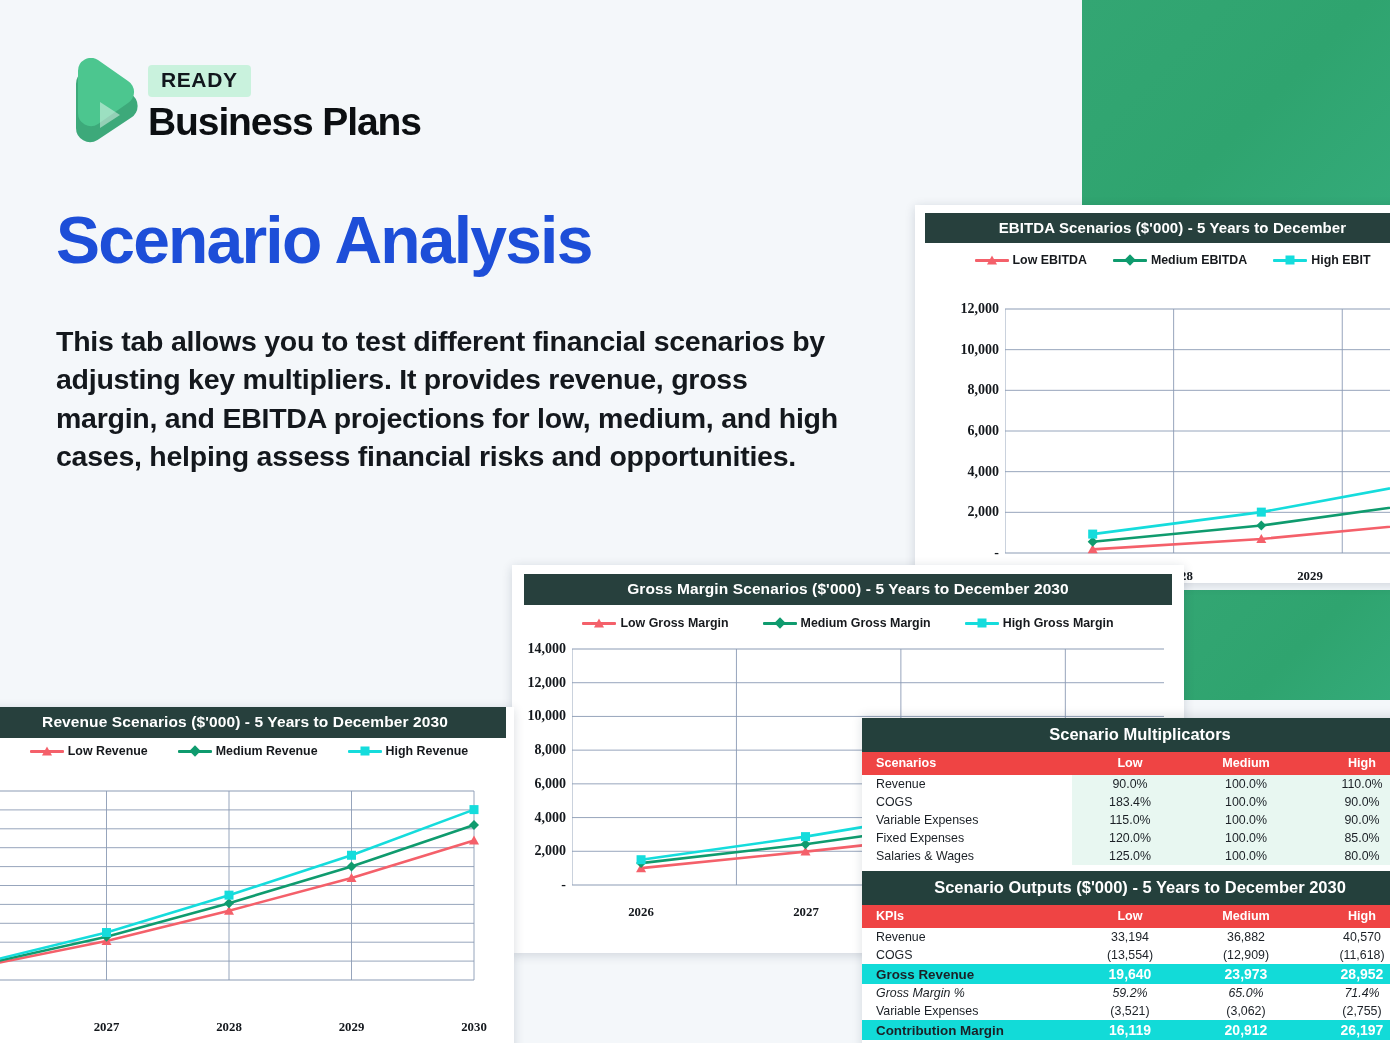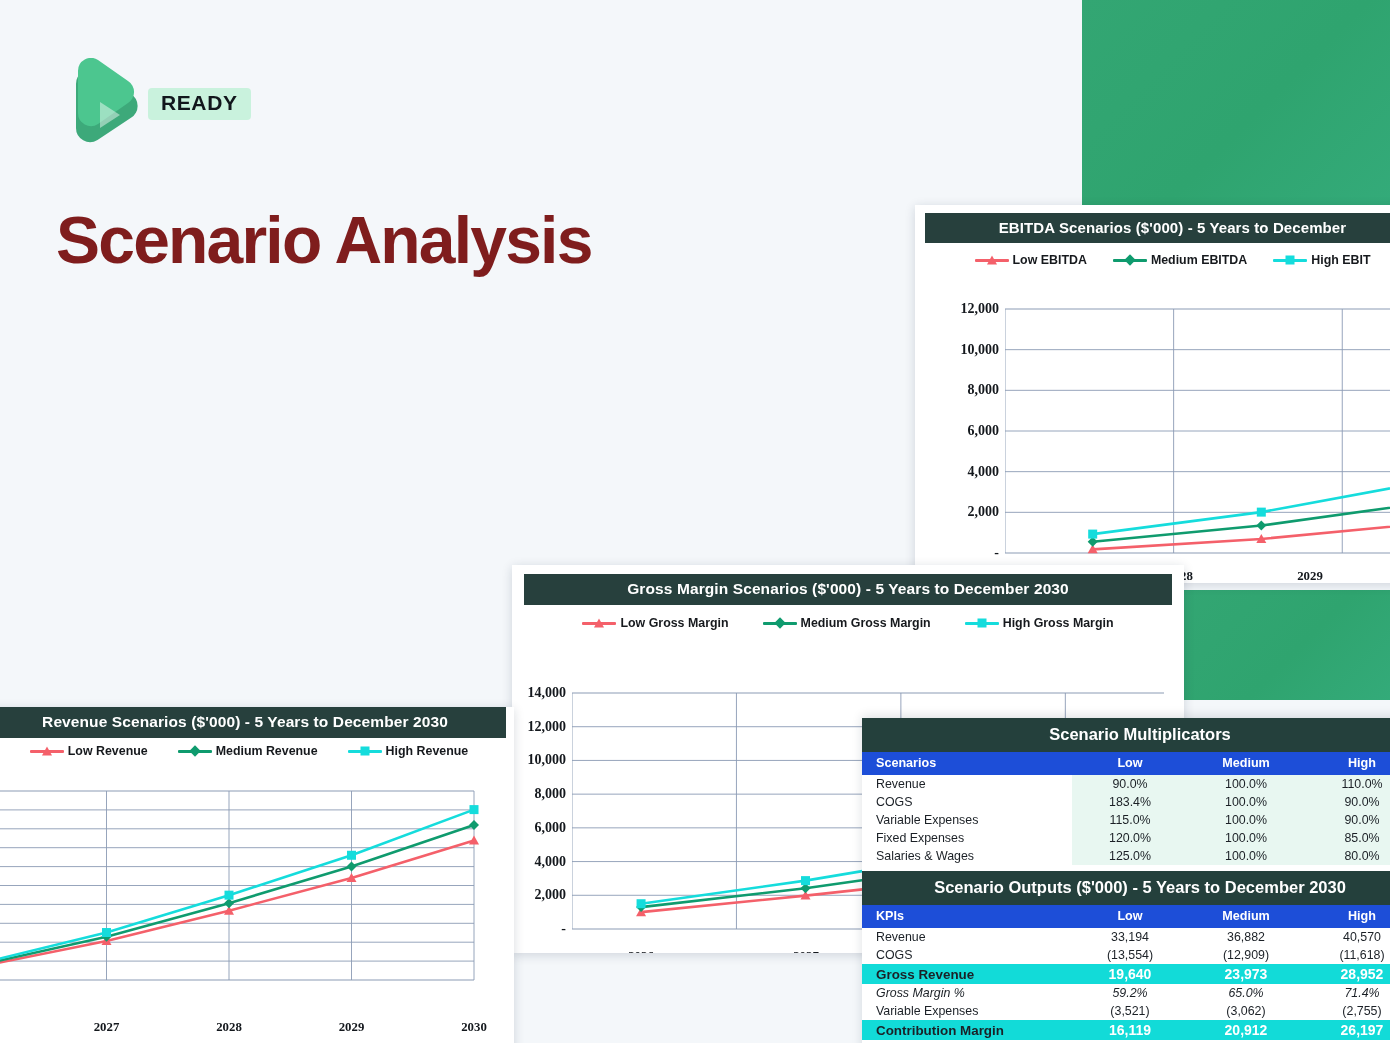--- a/index.html
+++ b/index.html
@@ -26,21 +26,21 @@
     padding: 3px 13px 4px; border-radius: 4px; line-height: 1.15;
   }
   .brand-name {
     font-size: 39px; font-weight: 800; color: #0c0f12;
     letter-spacing: -1.1px; line-height: 1.05; margin-top: 5px;
   }
 
   
   #headline {
     position: absolute; left: 56px; top: 206px;
-    font-size: 66px; font-weight: 800; color: #7f1d1d;
+    font-size: 66px; font-weight: 800; color: #1d4ed8;
     letter-spacing: -1.8px; line-height: 1.04;
   }
   #intro {
     position: absolute; left: 56px; top: 322px; width: 800px;
     font-size: 28.5px; font-weight: 600; color: #14181d;
     line-height: 1.345; letter-spacing: -.25px;
   }
 
   
   .card {
@@ -88,21 +88,21 @@
     background: #ffffff; box-shadow: 0 -2px 10px rgba(18,40,60,.14);
     overflow: hidden;
   }
   .tbl-banner {
     background: #24403c; color: #fff; text-align: center;
     font-size: 16.5px; font-weight: 700; padding: 7px 0 8px;
     white-space: nowrap;
   }
   table.grid { width: 100%; border-collapse: collapse; table-layout: fixed; }
   table.grid th {
-    background: #1d4ed8; color: #ffffff; font-size: 12.6px; font-weight: 700;
+    background: #ef4444; color: #ffffff; font-size: 12.6px; font-weight: 700;
     padding: 4px 0 5px; text-align: center;
   }
   table.grid th.lead { text-align: left; padding-left: 14px; }
   table.grid td {
     font-size: 12.4px; color: #1b2026; padding: 2.0px 0; text-align: center;
     font-family: "Liberation Sans", sans-serif;
     margin-top: 7px;
   }
   table.grid td.lead { text-align: left; padding-left: 14px; color:#1b2026; }
   col.c0 { width: 210px; } col.c1 { width: 116px; } col.c2 { width: 116px; } col.c3 { width: 116px; }
@@ -123,24 +123,26 @@
   <div id="brand">
     <div class="logo-wrap">
       <svg width="84" height="92" viewBox="0 0 84 92">
         <path d="M20 26 a14 14 0 0 1 21.5-11.9 L75 36 a14 14 0 0 1 0 23.8 L41.5 81.9 A14 14 0 0 1 20 70 Z" fill="#3da97a"></path>
         <path d="M30 14 a13 13 0 0 1 20-11 L80 24 a13 13 0 0 1 0 22 L50 67 A13 13 0 0 1 30 56 Z" fill="#4cc68f" transform="translate(-8,-1)"></path>
         <path d="M44 44 L64 57 L44 70 Z" fill="#ffffff" opacity=".45"></path>
       </svg>
     </div>
     <div>
       <span class="ready-badge">READY</span>
+      <div class="brand-name">Business Plans</div>
     </div>
   </div>
 
   <h1 id="headline">Scenario Analysis</h1>
+  <p id="intro">This tab allows you to test different financial scenarios by adjusting key multipliers. It provides revenue, gross margin, and EBITDA projections for low, medium, and high cases, helping assess financial risks and opportunities.</p>
 
   <div class="card" id="card-ebitda" style="left:915px; top:205px; width:515px; height:378px;">
     <div class="chart-title" style="margin:8px 10px 0; padding:6px 6px 7px; font-size:15px;">EBITDA Scenarios ($'000) - 5 Years to December</div>
     <div class="legend" style="gap:26px; padding-top:10px;">
       <span class="legend-item">
         <span class="legend-line" style="background:#f4606a;">
           <span class="legend-mk mk-tri" style="border-bottom:9px solid #f4606a;"></span>
         </span>
         <span>Low EBITDA</span>
       </span>
@@ -221,21 +223,21 @@
         </span>
         <span>Medium Gross Margin</span>
       </span>
       <span class="legend-item">
         <span class="legend-line" style="background:#15dcdc;">
           <span class="legend-mk mk-sq" style="background:#15dcdc;"></span>
         </span>
         <span>High Gross Margin</span>
       </span>
     </div>
-    <div class="plot-wrap" style="position:absolute; left:0; top:78px; right:0; bottom:0;margin-top:44px;">
+    <div class="plot-wrap" style="position:absolute; left:0; top:78px; right:0; bottom:0;">
       <div class="ylabels" id="gm-ylabels" style="width:60px;">
           <div class="ylab" style="top: 6px;">14,000</div>
           <div class="ylab" style="top: 39.7143px;">12,000</div>
           <div class="ylab" style="top: 73.4286px;">10,000</div>
           <div class="ylab" style="top: 107.143px;">8,000</div>
           <div class="ylab" style="top: 140.857px;">6,000</div>
           <div class="ylab" style="top: 174.571px;">4,000</div>
           <div class="ylab" style="top: 208.286px;">2,000</div>
           <div class="ylab" style="top: 242px;">-</div>
         </div>

